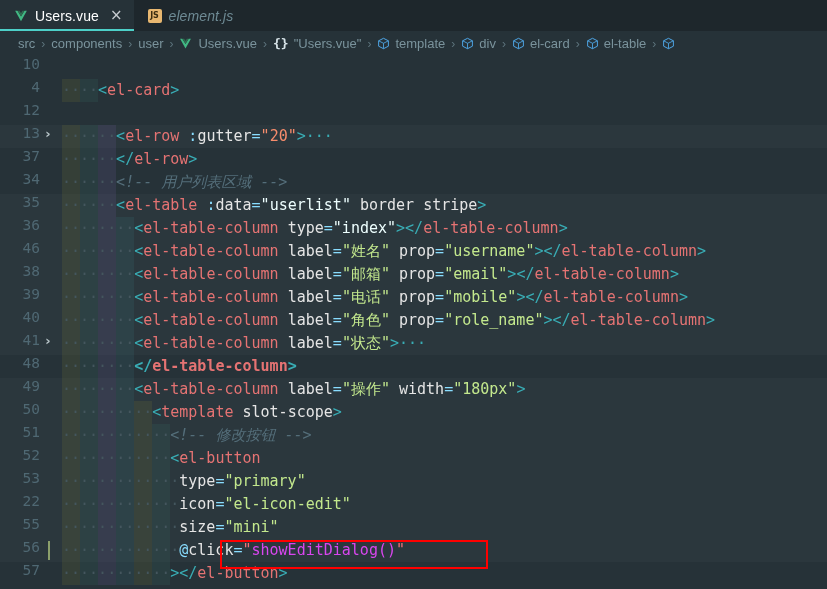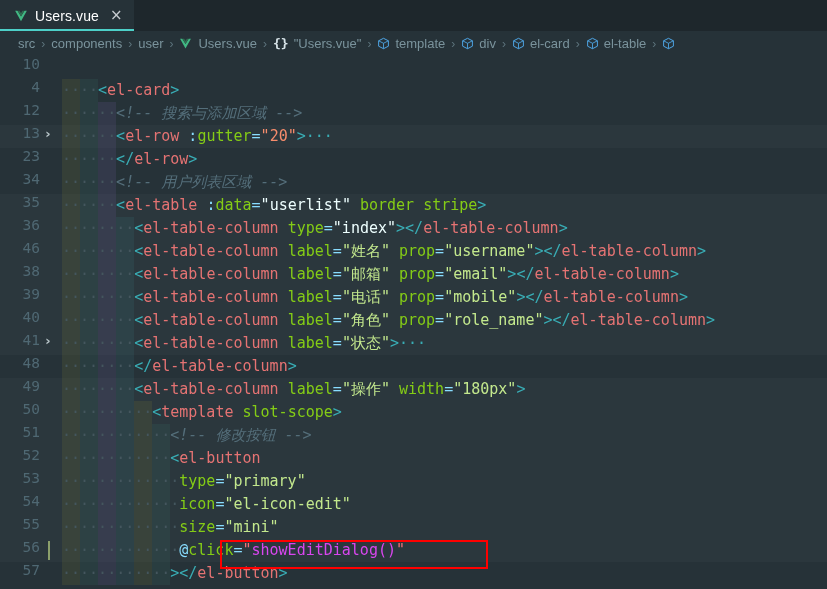--- a/index.html
+++ b/index.html
@@ -189,21 +189,21 @@
     color: #44565e;
     letter-spacing: 0;
     pointer-events: none;
   }
   .txt { position: relative; }
 
   
   .c-com   { color: #546e7a; font-style: italic; }
   .c-brk   { color: #39adb5; }
   .c-tag   { color: #e57373; }
-  .c-attr  { color: #84cc16; }
+  .c-attr  { color: #e5e5e5; }
   .c-str   { color: #c3e88d; }
   .c-punc  { color: #89ddff; }
   .c-num   { color: #f78c6c; }
   .c-plain { color: #eeffff; }
   .c-fn    { color: #d946ef; }
   .c-q     { color: #f07178; }
   .c-dots  { color: #39adb5; }
 
   
   #annotation {
@@ -220,20 +220,24 @@
   <div class="tab active">
     <span class="vue-ico">
       <svg width="14" height="14" viewBox="0 0 24 24">
           <path d="M2 3h4l6 10 6-10h4L12 21 2 3z" fill="#41b883"></path>
           <path d="M6.5 3h3L12 7.2 14.5 3h3L12 12.6 6.5 3z" fill="#2f6f52"></path>
         </svg>
     </span>
     <span class="tab-label">Users.vue</span>
     <span class="tab-close">×</span>
   </div>
+  <div class="tab inactive">
+    <span class="js-ico">JS</span>
+    <span class="tab-label">element.js</span>
+  </div>
 </div>
 
 <div id="breadcrumb">
     <span class="crumb">
       <span>src</span>
     </span>
     <span class="crumb-sep">›</span>
     <span class="crumb">
       <span>components</span>
     </span>
@@ -311,32 +315,32 @@
           <span class="lnum">4</span>
           <span class="fold"></span>
         </div>
         <div class="code"><div class="bands"><div class="band b0"></div><div class="band b1"></div></div><span class="dots">····</span><span class="txt" style="margin-left: 36.08px;"><span class="c-brk">&lt;</span><span class="c-tag">el-card</span><span class="c-brk">&gt;</span></span></div>
       </div>
       <div class="row">
         <div class="gutter">
           <span class="lnum">12</span>
           <span class="fold"></span>
         </div>
-        <div class="code"><div class="bands"><div class="band b0"></div><div class="band b1"></div><div class="band b2"></div></div><span class="dots">······</span><span class="txt" style="margin-left: 54.12px;"><span class="c-com">&lt;!-- 搜索与添加区域 --&gt;</span></span></div>
+        <div class="code"><div class="bands"><div class="band b0"></div><div class="band b1"></div><div class="band b2"></div></div><span class="dots">······</span></div>
       </div>
       <div class="row alt">
         <div class="gutter">
           <span class="lnum">13</span>
           <span class="fold">›</span>
         </div>
         <div class="code"><div class="bands"><div class="band b0"></div><div class="band b1"></div><div class="band b2"></div></div><span class="dots">······</span><span class="txt" style="margin-left: 54.12px;"><span class="c-brk">&lt;</span><span class="c-tag">el-row </span><span class="c-punc">:</span><span class="c-attr">gutter</span><span class="c-punc">=</span><span class="c-num">"20"</span><span class="c-brk">&gt;</span><span class="c-dots">···</span></span></div>
       </div>
       <div class="row">
         <div class="gutter">
-          <span class="lnum">23</span>
+          <span class="lnum">37</span>
           <span class="fold"></span>
         </div>
         <div class="code"><div class="bands"><div class="band b0"></div><div class="band b1"></div><div class="band b2"></div></div><span class="dots">······</span><span class="txt" style="margin-left: 54.12px;"><span class="c-brk">&lt;/</span><span class="c-tag">el-row</span><span class="c-brk">&gt;</span></span></div>
       </div>
       <div class="row">
         <div class="gutter">
           <span class="lnum">34</span>
           <span class="fold"></span>
         </div>
         <div class="code"><div class="bands"><div class="band b0"></div><div class="band b1"></div><div class="band b2"></div></div><span class="dots">······</span><span class="txt" style="margin-left: 54.12px;"><span class="c-com">&lt;!-- 用户列表区域 --&gt;</span></span></div>
@@ -388,21 +392,21 @@
           <span class="lnum">41</span>
           <span class="fold">›</span>
         </div>
         <div class="code"><div class="bands"><div class="band b0"></div><div class="band b1"></div><div class="band b2"></div><div class="band b3"></div></div><span class="dots">········</span><span class="txt" style="margin-left: 72.16px;"><span class="c-brk">&lt;</span><span class="c-tag">el-table-column </span><span class="c-attr">label</span><span class="c-punc">=</span><span class="c-str">"状态"</span><span class="c-brk">&gt;</span><span class="c-dots">···</span></span></div>
       </div>
       <div class="row">
         <div class="gutter">
           <span class="lnum">48</span>
           <span class="fold"></span>
         </div>
-        <div class="code"><div class="bands"><div class="band b0"></div><div class="band b1"></div><div class="band b2"></div><div class="band b3"></div></div><span class="dots">········</span><span class="txt" style="margin-left: 72.16px;"><span class="c-brk">&lt;/</span><span class="c-tag">el-table-column</span><span class="c-brk">&gt;</span></span></div>
+        <div class="code"><div class="bands"><div class="band b0"></div><div class="band b1"></div><div class="band b2"></div><div class="band b3"></div></div><span class="dots">········</span><span class="txt" style="margin-left: 72.16px; font-weight: bold;"><span class="c-brk">&lt;/</span><span class="c-tag">el-table-column</span><span class="c-brk">&gt;</span></span></div>
       </div>
       <div class="row alt">
         <div class="gutter">
           <span class="lnum">49</span>
           <span class="fold"></span>
         </div>
         <div class="code"><div class="bands"><div class="band b0"></div><div class="band b1"></div><div class="band b2"></div><div class="band b3"></div></div><span class="dots">········</span><span class="txt" style="margin-left: 72.16px;"><span class="c-brk">&lt;</span><span class="c-tag">el-table-column </span><span class="c-attr">label</span><span class="c-punc">=</span><span class="c-str">"操作"</span><span class="c-plain"> </span><span class="c-attr">width</span><span class="c-punc">=</span><span class="c-str">"180px"</span><span class="c-brk">&gt;</span></span></div>
       </div>
       <div class="row alt">
         <div class="gutter">
@@ -427,21 +431,21 @@
       </div>
       <div class="row alt">
         <div class="gutter">
           <span class="lnum">53</span>
           <span class="fold"></span>
         </div>
         <div class="code"><div class="bands"><div class="band b0"></div><div class="band b1"></div><div class="band b2"></div><div class="band b3"></div><div class="band b0"></div><div class="band b1"></div></div><span class="dots">·············</span><span class="txt" style="margin-left: 117.26px;"><span class="c-attr">type</span><span class="c-punc">=</span><span class="c-str">"primary"</span></span></div>
       </div>
       <div class="row alt">
         <div class="gutter">
-          <span class="lnum">54</span>
+          <span class="lnum">22</span>
           <span class="fold"></span>
         </div>
         <div class="code"><div class="bands"><div class="band b0"></div><div class="band b1"></div><div class="band b2"></div><div class="band b3"></div><div class="band b0"></div><div class="band b1"></div></div><span class="dots">·············</span><span class="txt" style="margin-left: 117.26px;"><span class="c-attr">icon</span><span class="c-punc">=</span><span class="c-str">"el-icon-edit"</span></span></div>
       </div>
       <div class="row alt">
         <div class="gutter">
           <span class="lnum">55</span>
           <span class="fold"></span>
         </div>
         <div class="code"><div class="bands"><div class="band b0"></div><div class="band b1"></div><div class="band b2"></div><div class="band b3"></div><div class="band b0"></div><div class="band b1"></div></div><span class="dots">·············</span><span class="txt" style="margin-left: 117.26px;"><span class="c-attr">size</span><span class="c-punc">=</span><span class="c-str">"mini"</span></span></div>

